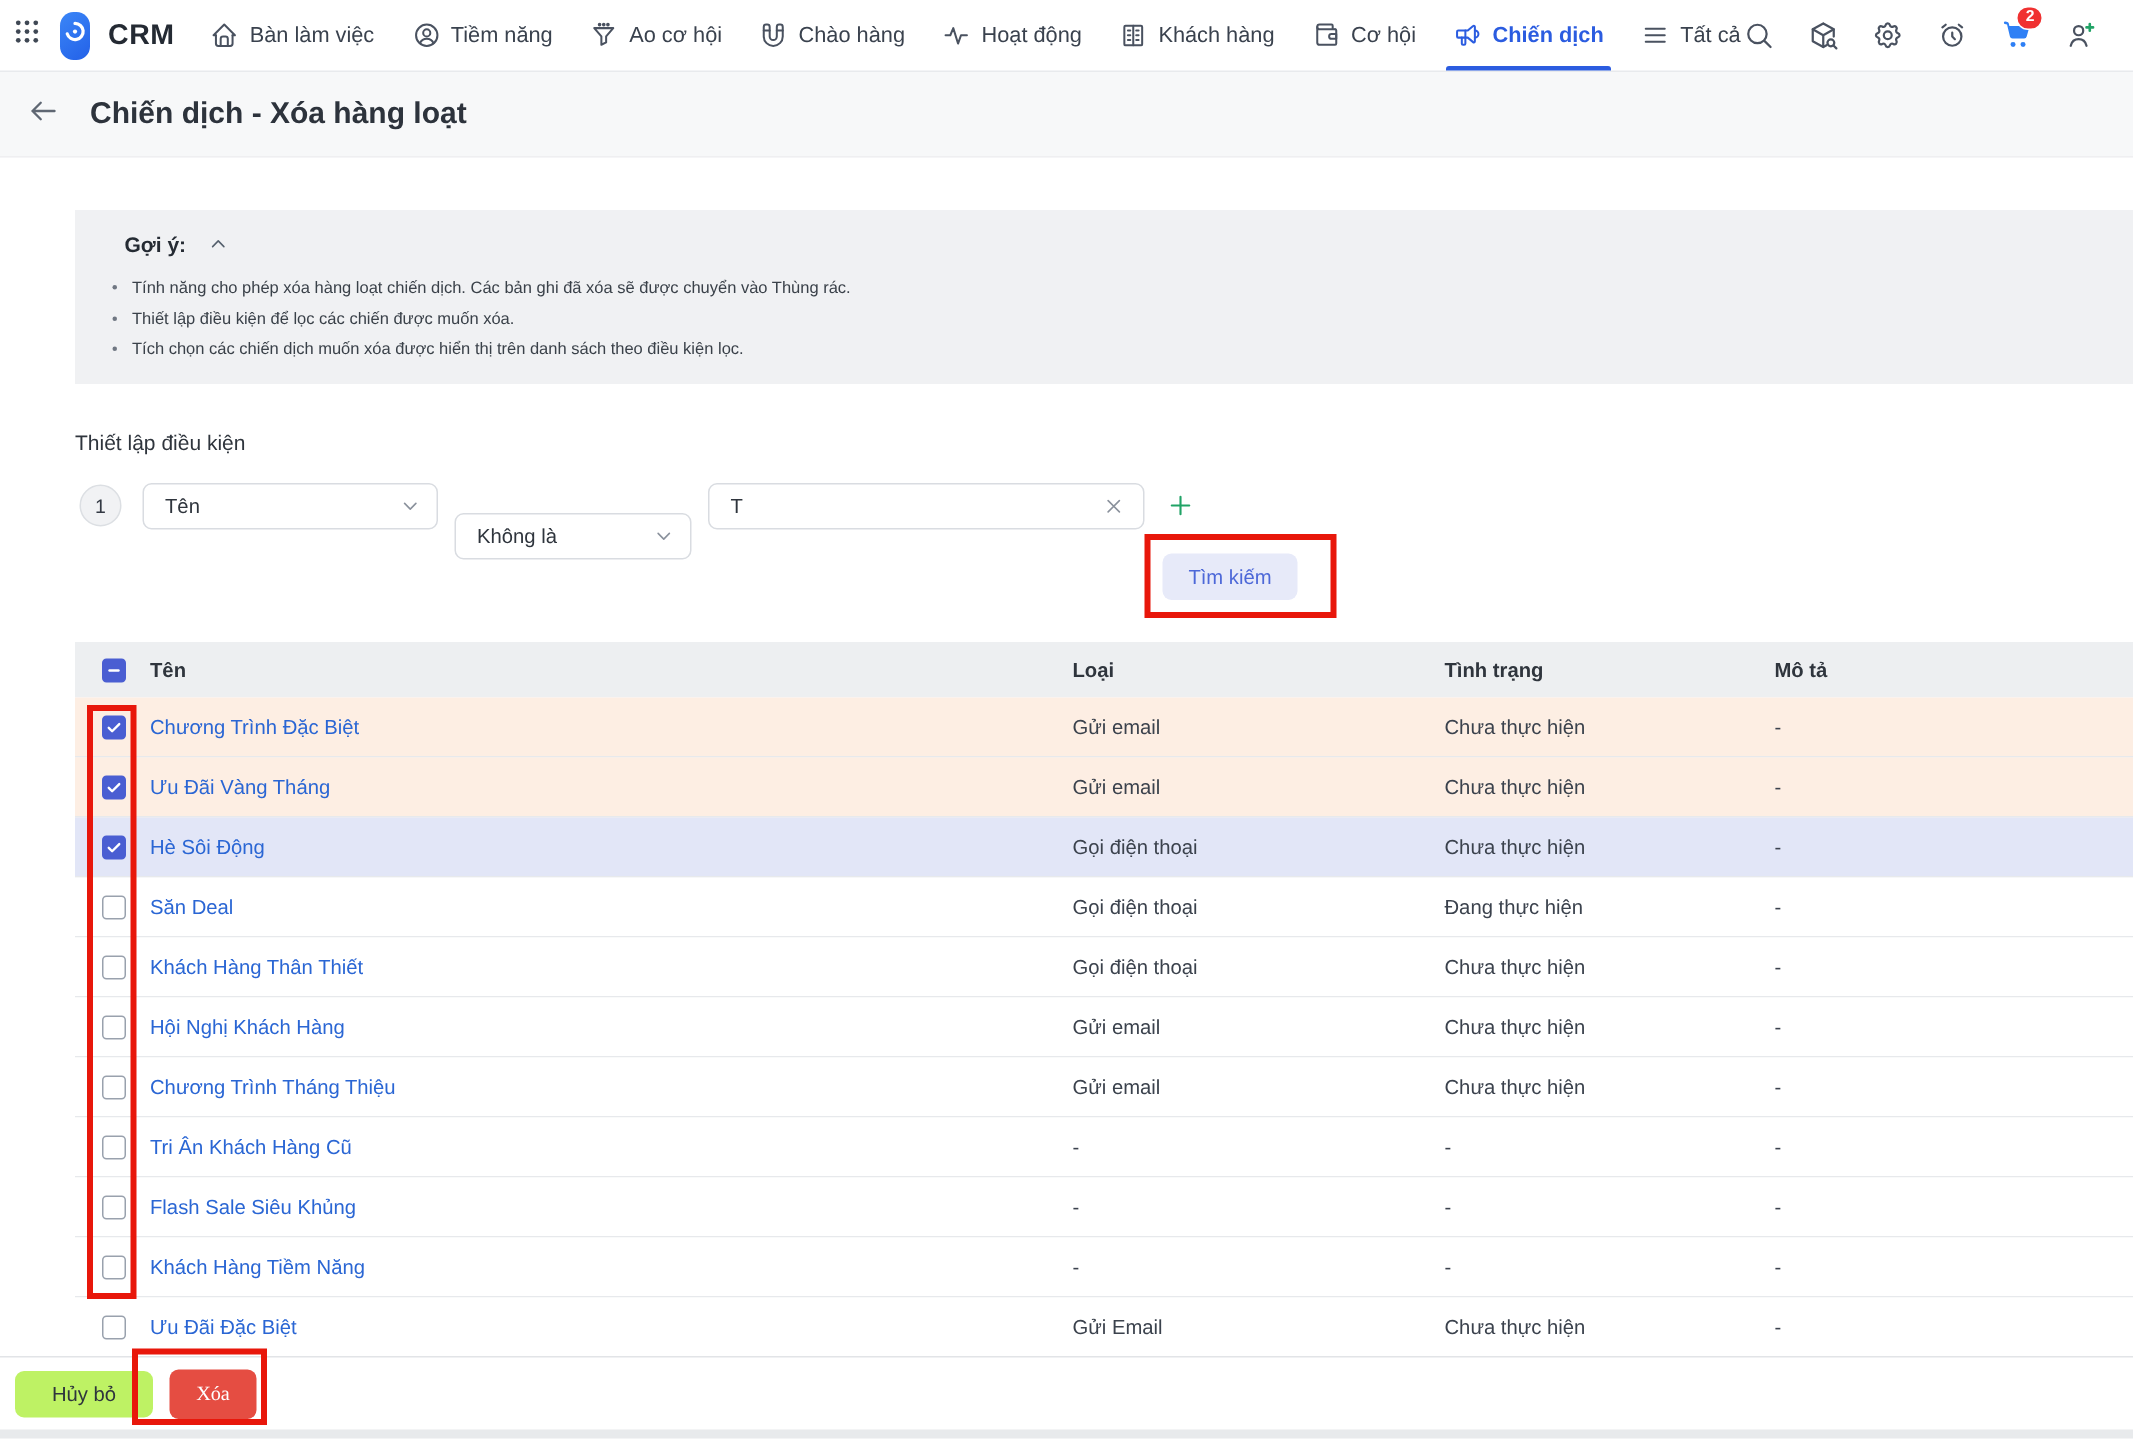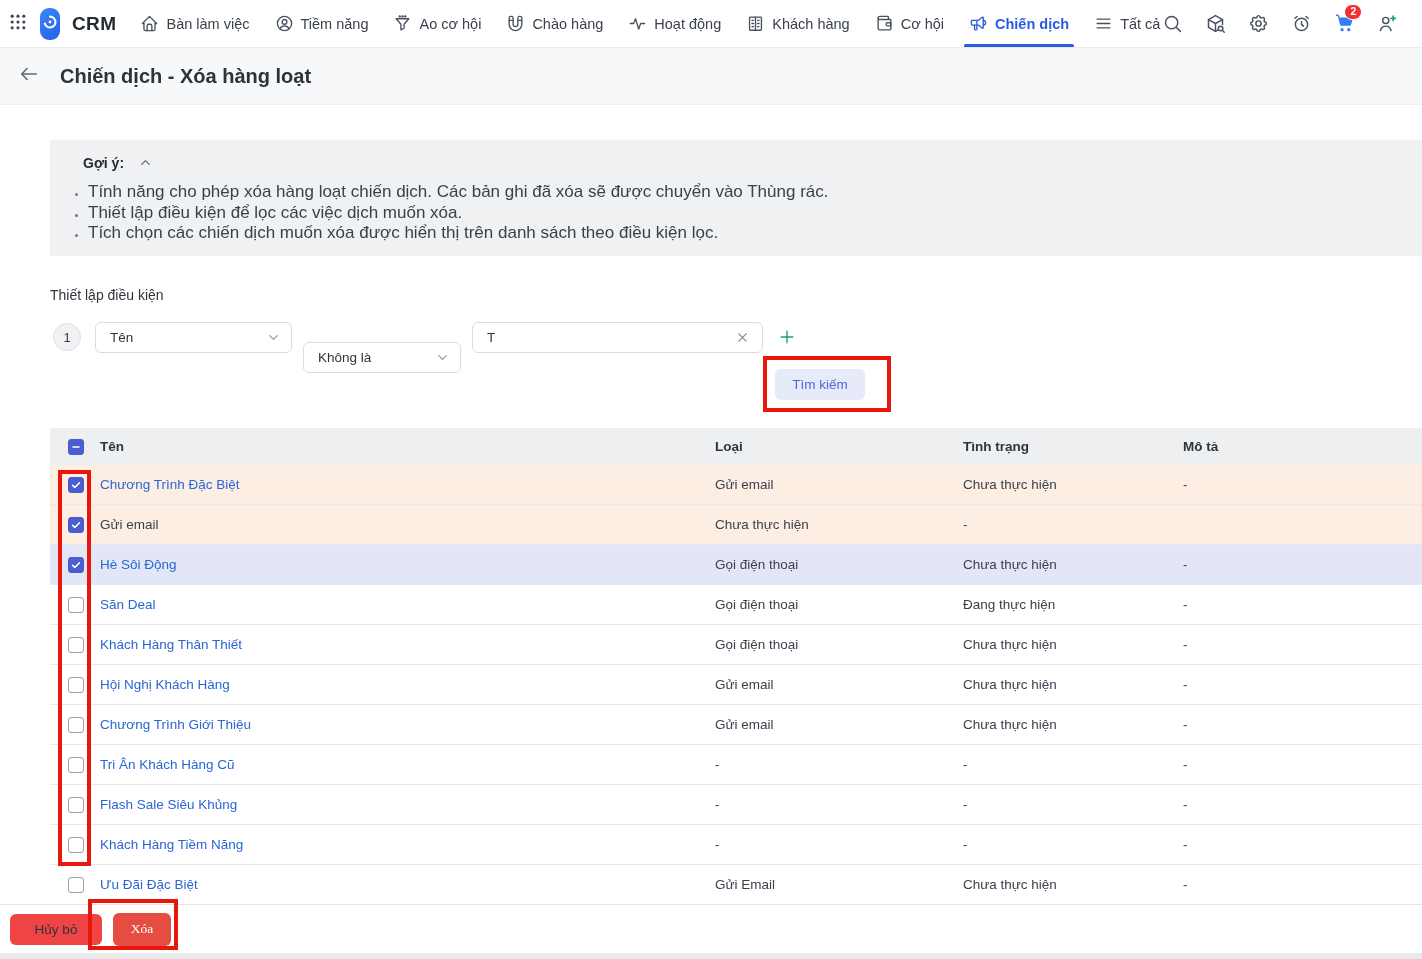--- a/index.html
+++ b/index.html
@@ -43,21 +43,21 @@
   .page-title { font-size:20px; font-weight:600; color:#2d333c; margin-left:16px; }
 
   
   .hints { position:absolute; top:140px; left:50px; right:0; height:116px; background:#f0f1f3;
     padding:15px 22px; }
   .hints-head { display:flex; align-items:center; gap:14px; }
   .hints-title { font-size:14px; font-weight:700; color:#252b33;margin-left:11px; }
   .hints-collapse { width:16px; height:16px; color:#55606d; cursor:pointer; display:flex; }
   .hints-collapse svg { width:15px; height:15px; }
   .hints ul { margin:11px 0 0 16px; }
-  .hints li { font-size:17px; color:#3a4149; line-height:20.5px; }
+  .hints li { font-size:11px; color:#3a4149; line-height:20.5px; }
   .hints li::marker { color:#707782; font-size:11px; }
 
   
   .section-label { position:absolute; top:287px; left:50px; font-size:14px; color:#2f353d; }
   .num-circle { position:absolute; top:323px; left:53px; width:28px; height:28px; border-radius:50%;
     background:#f1f2f4; border:1px solid #dcdfe3; display:flex; align-items:center; justify-content:center;
     font-size:13px; color:#333943; }
   .selbox { position:absolute; top:322px; height:31px; background:#fff; border:1px solid #d9dce1;
     border-radius:6px; display:flex; align-items:center; padding:0 10px 0 14px; font-size:13.5px;
     color:#2f353d; cursor:pointer; }
@@ -84,21 +84,21 @@
   .cell-check { padding-left:18px; display:flex; align-items:center; }
   .cb { width:16px; height:16px; border:1.5px solid #99a1ad; border-radius:3px; background:#fff;
     cursor:pointer; display:flex; align-items:center; justify-content:center; }
   .cb.checked, .cb.indet { background:#4a5ed2; border-color:#4a5ed2; }
   .cb svg { width:12px; height:12px; }
   .name-link { color:#2a66d4; cursor:pointer; }
 
   
   .footer { position:absolute; top:904px; left:0; right:0; height:49px; background:#fff;
     border-top:1px solid #e2e4e7; display:flex; align-items:center; padding-left:10px; z-index:40; }
-  .btn-cancel { width:92px; height:31px; background:#ef4444; border:none; border-radius:6px;
+  .btn-cancel { width:92px; height:31px; background:#bef264; border:none; border-radius:6px;
     font-size:13.5px; color:#2f353d; cursor:pointer; font-family:inherit; }
   .btn-delete { width:58px; height:33px; background:#e54d42; border:none; border-radius:6px;
     font-size:13.5px; color:#fff; cursor:pointer; margin-left:11px; font-family:Liberation Serif, serif; }
   .bottom-strip { position:absolute; top:953px; left:0; right:0; height:6px; background:#e8eaec; z-index:41; }
 
   
   .annotation { position:absolute; border:4px solid #e8170b; z-index:60; pointer-events:none; }
   #ann-search   { left:763px; top:356px; width:128px; height:56px; }
   #ann-checkbox { left:58px;  top:470px; width:33px;  height:396px; }
   #ann-delete   { left:88px;  top:899px; width:90px;  height:51px; }
@@ -280,21 +280,21 @@
   <div class="hints-head">
     <span class="hints-title">Gợi ý:</span>
     <span class="hints-collapse">
         <span class="icn"><svg viewBox="0 0 24 24" fill="none" stroke="currentColor" stroke-width="1.7" stroke-linecap="round" stroke-linejoin="round">
             <path d="M6 15l6-6 6 6"></path>
           </svg></span>
       </span>
   </div>
   <ul>
       <li>Tính năng cho phép xóa hàng loạt chiến dịch. Các bản ghi đã xóa sẽ được chuyển vào Thùng rác.</li>
-      <li>Thiết lập điều kiện để lọc các việc dịch muốn xóa.</li>
+      <li>Thiết lập điều kiện để lọc các chiến được muốn xóa.</li>
       <li>Tích chọn các chiến dịch muốn xóa được hiển thị trên danh sách theo điều kiện lọc.</li>
     </ul>
 </div>
 
 <div class="section-label">Thiết lập điều kiện</div>
 <div class="num-circle">1</div>
 <div class="selbox" id="field-select">
   <span>Tên</span>
   <span class="icn">
       <svg viewBox="0 0 24 24" fill="none" stroke="currentColor" stroke-width="1.7" stroke-linecap="round" stroke-linejoin="round">
@@ -352,20 +352,21 @@
         <div>-</div>
       </div>
       <div class="trow peach">
         <div class="cell-check">
           <div class="cb checked">
             <svg viewBox="0 0 24 24" fill="none" stroke="#fff" stroke-width="3.2" stroke-linecap="round" stroke-linejoin="round">
               <path d="M5 12.5l4.5 4.5L19 7.5"></path>
             </svg>
           </div>
         </div>
+        <div><span class="name-link">Ưu Đãi Vàng Tháng</span></div>
         <div>Gửi email</div>
         <div>Chưa thực hiện</div>
         <div>-</div>
       </div>
       <div class="trow lavender">
         <div class="cell-check">
           <div class="cb checked">
             <svg viewBox="0 0 24 24" fill="none" stroke="#fff" stroke-width="3.2" stroke-linecap="round" stroke-linejoin="round">
               <path d="M5 12.5l4.5 4.5L19 7.5"></path>
             </svg>
@@ -400,21 +401,21 @@
         </div>
         <div><span class="name-link">Hội Nghị Khách Hàng</span></div>
         <div>Gửi email</div>
         <div>Chưa thực hiện</div>
         <div>-</div>
       </div>
       <div class="trow">
         <div class="cell-check">
           <div class="cb"></div>
         </div>
-        <div><span class="name-link">Chương Trình Giới Thiệu</span></div>
+        <div><span class="name-link">Chương Trình Tháng Thiệu</span></div>
         <div>Gửi email</div>
         <div>Chưa thực hiện</div>
         <div>-</div>
       </div>
       <div class="trow">
         <div class="cell-check">
           <div class="cb"></div>
         </div>
         <div><span class="name-link">Tri Ân Khách Hàng Cũ</span></div>
         <div>-</div>

